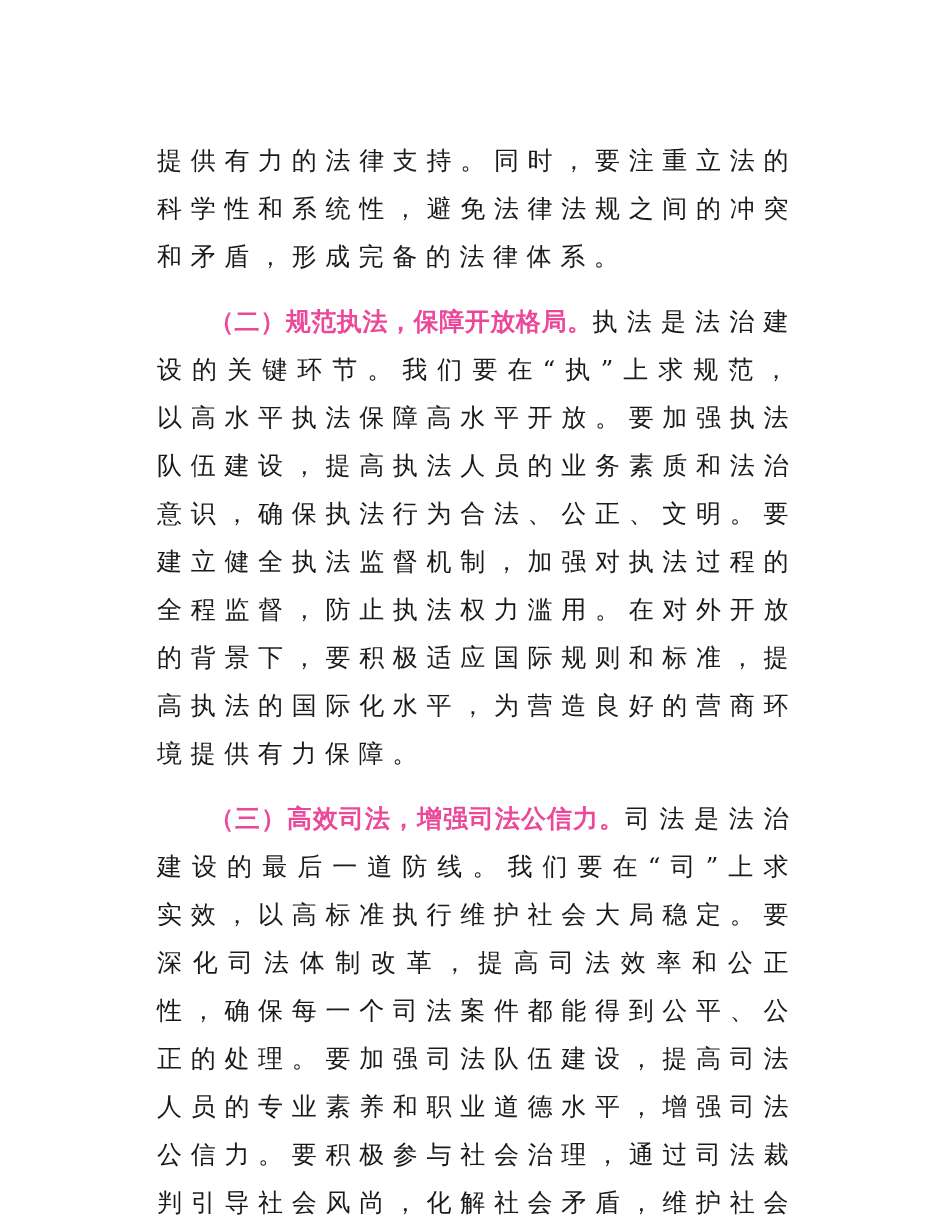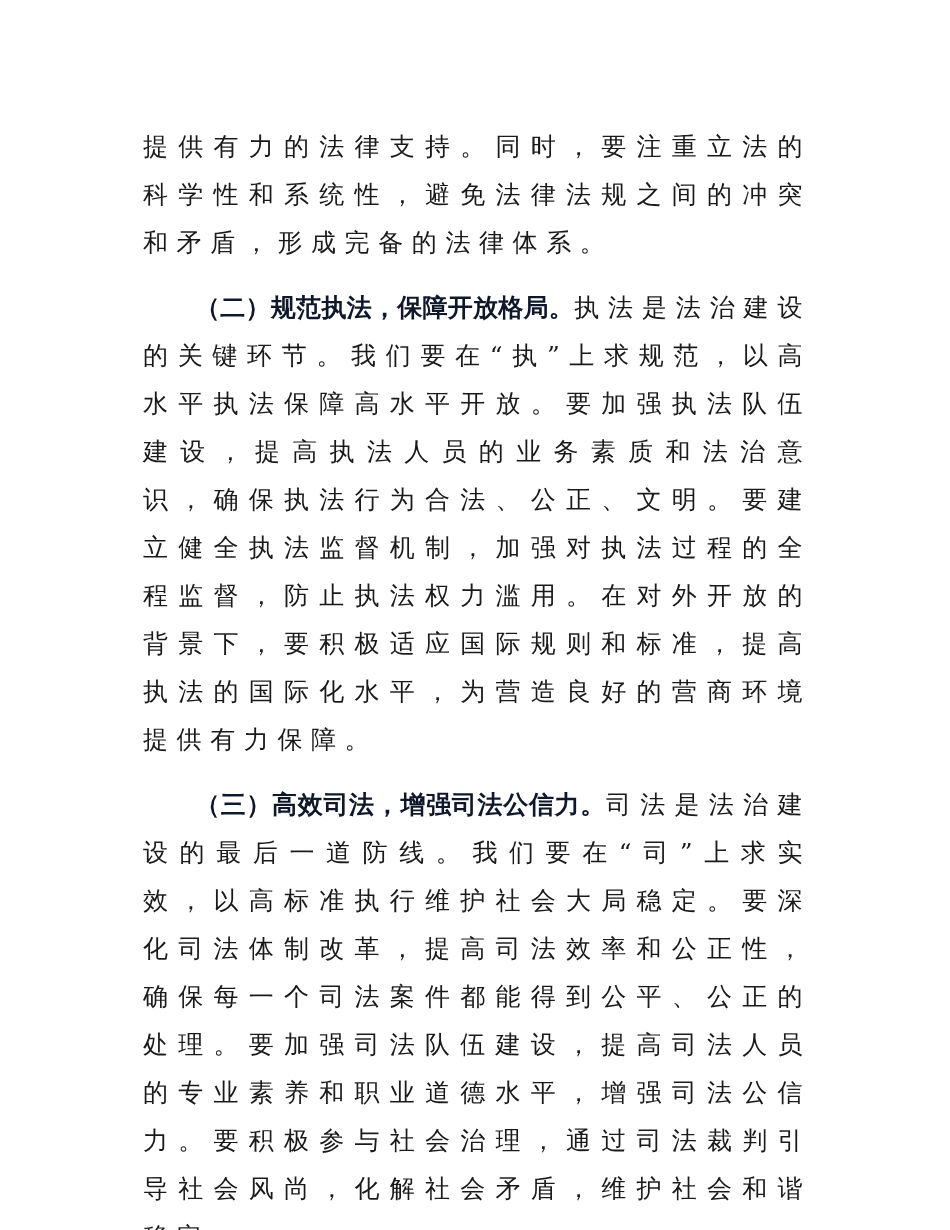--- a/index.html
+++ b/index.html
@@ -8,33 +8,33 @@
     position: absolute;
     left: 143px;
     top: 123px;
     width: 668px;
     font-family: "DejaVu Serif", "Liberation Serif", serif;
     font-size: 25px;
     color: #1a1a1a;
     line-height: 48px;
   }
   .para {
-    margin: 0;
+    margin: 14px;
     text-align: justify;
     text-justify: inter-character;
     letter-spacing: 8.6px;
     word-break: break-all;
   }
   .para + .para { margin-top: 17px; }
   .para.indent { text-indent: 52px; }
   .heading {
     font-family: "DejaVu Sans", "Liberation Sans", sans-serif;
     font-weight: bold;
     letter-spacing: 0px;
-    color: #0f172a;
+    color: #ec4899;
   }
 </style>
 </head>
 <body>
 
 <div class="page">
   <p class="para">
     <span>提供有力的法律支持。同时，要注重立法的科学性和系统性，避免法律法规之间的冲突和矛盾，形成完备的法律体系。</span>
   </p>
   <p class="para indent">

